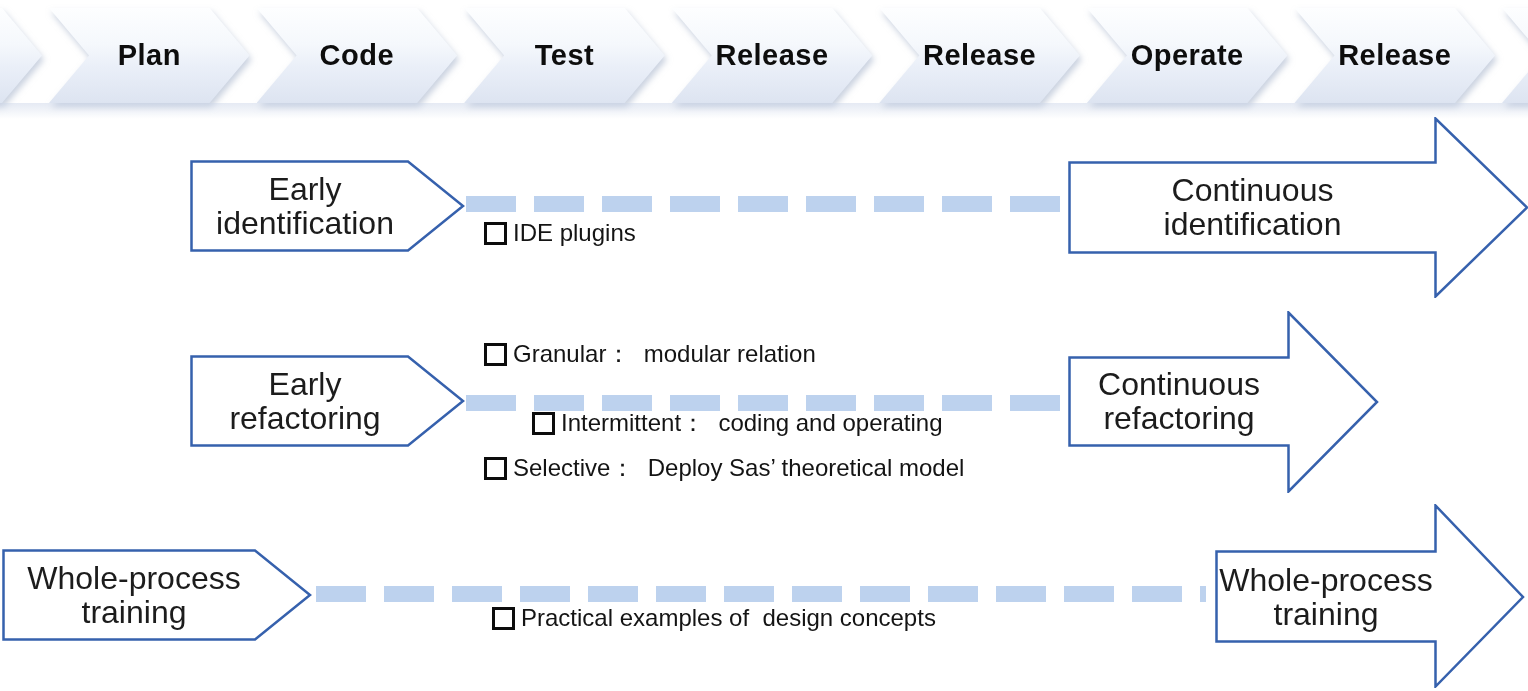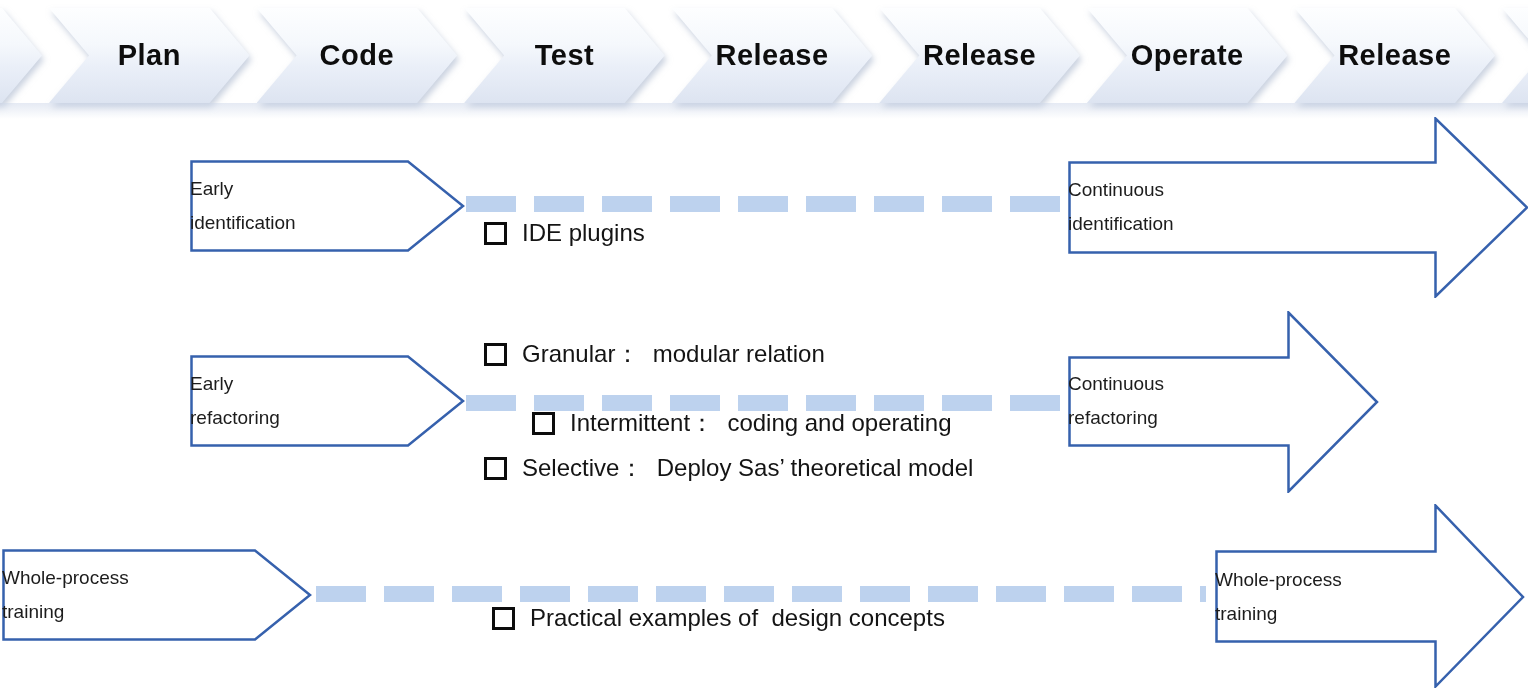--- a/index.html
+++ b/index.html
@@ -30,29 +30,29 @@
   .chev-label{font-size:29px;font-weight:bold;color:#0d0d0d;letter-spacing:.5px;}
   .band-reflection{
     position:absolute;left:0;top:103px;width:1528px;height:16px;
     background:linear-gradient(180deg,rgba(203,213,232,.50),rgba(255,255,255,0));
   }
 
   
   .shape{position:absolute;}
   .shape svg{display:block;}
   .shape-label{
-    position:absolute;display:flex;flex-direction:column;align-items:flex-start;justify-content:center;
-    text-align:center;font-size:19px;line-height:34px;color:#1c1c1c;
+    position:absolute;display:flex;flex-direction:column;align-items:center;justify-content:center;
+    text-align:center;font-size:32px;line-height:34px;color:#1c1c1c;
   }
   .dash-line{
     position:absolute;height:16px;
     background:repeating-linear-gradient(90deg,var(--dash) 0 50px,transparent 50px 68px);
   }
   .bullet{
-    position:absolute;display:flex;align-items:center;gap:15px;
+    position:absolute;display:flex;align-items:center;gap:6px;
     font-size:24px;color:#141414;white-space:pre;
   }
   .checkbox{
     width:17px;height:17px;border:3.5px solid #0c0c0c;background:#fff;flex:0 0 auto;
   }
 </style>
 </head>
 <body>
 
 <div id="stage">

